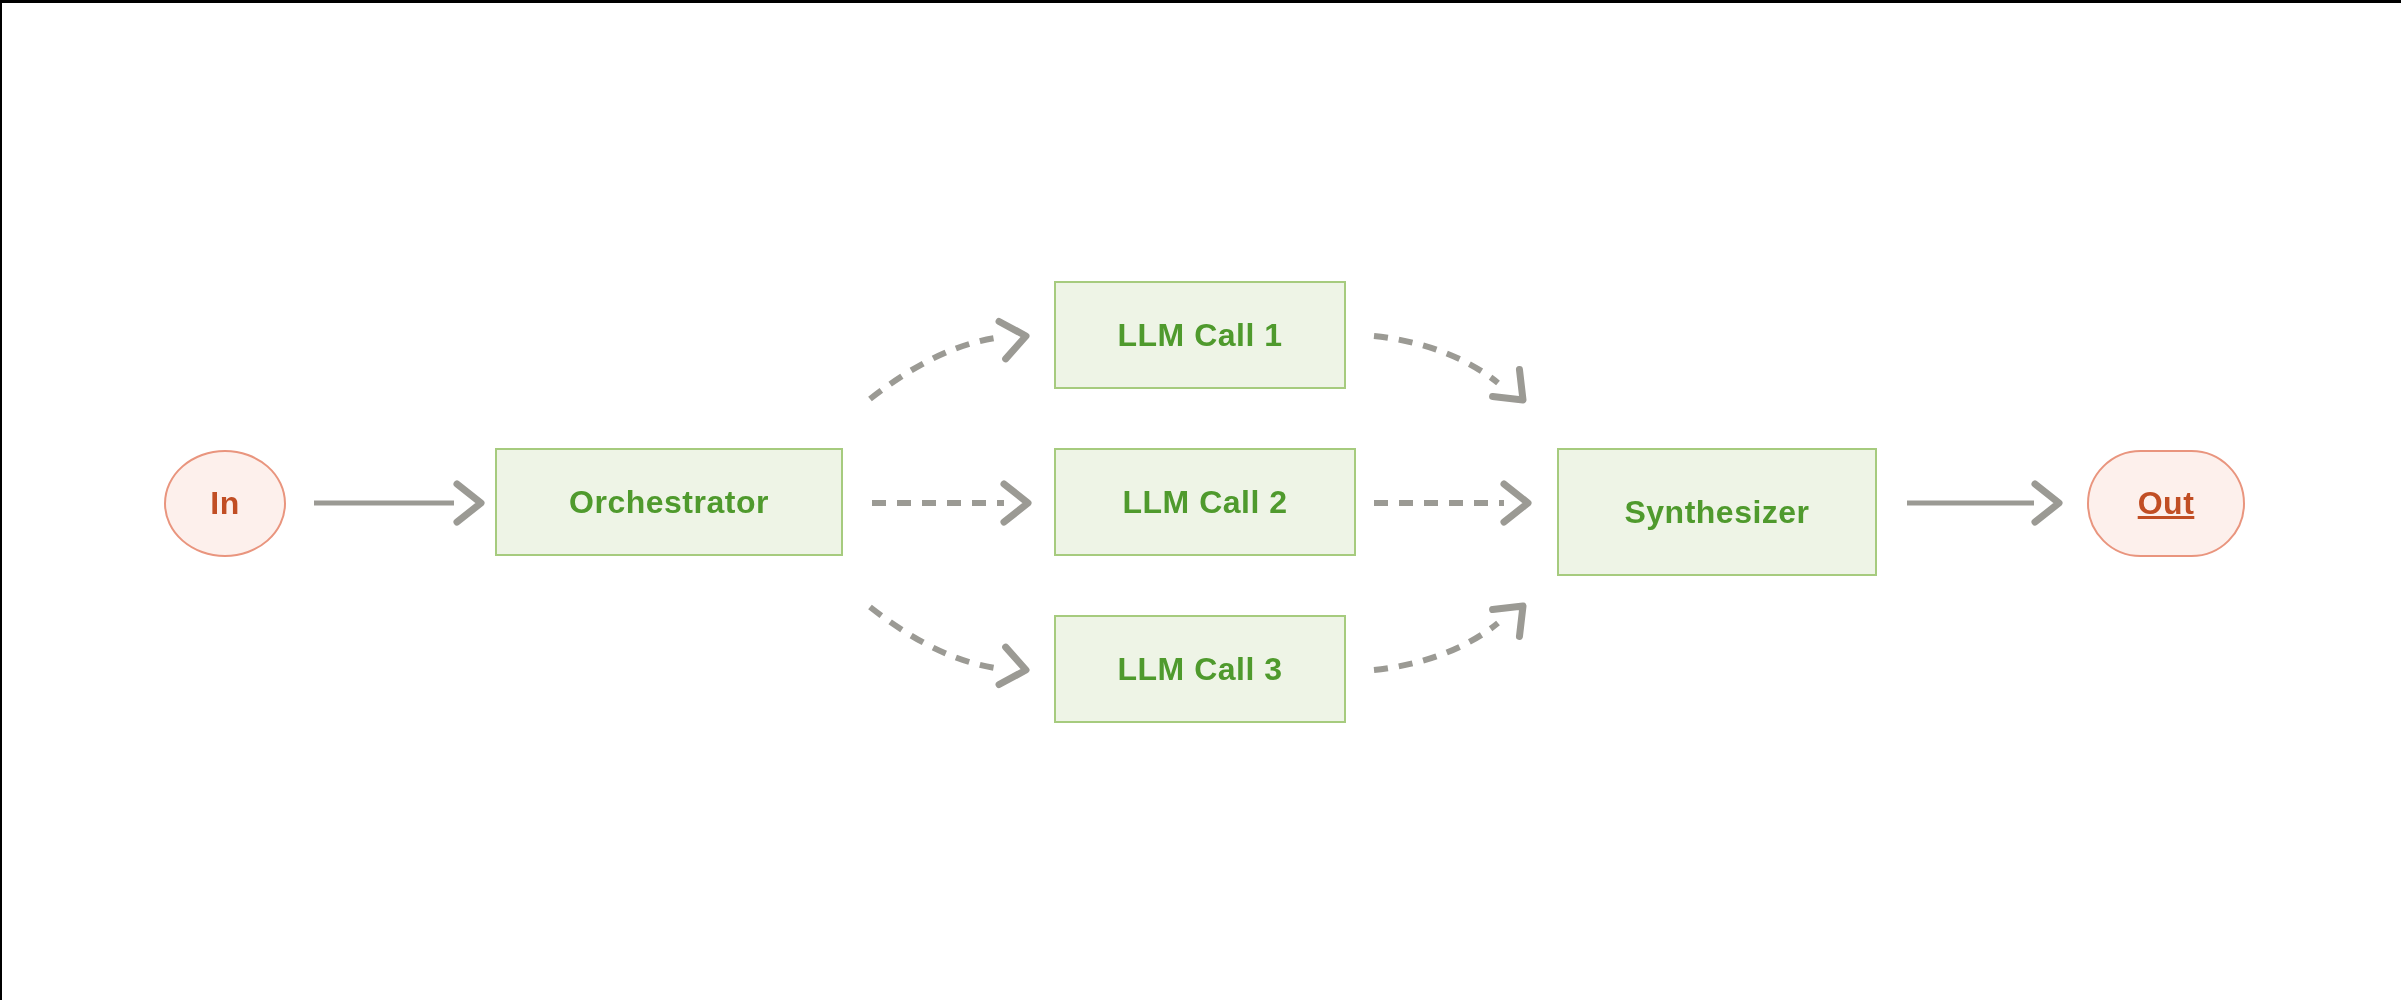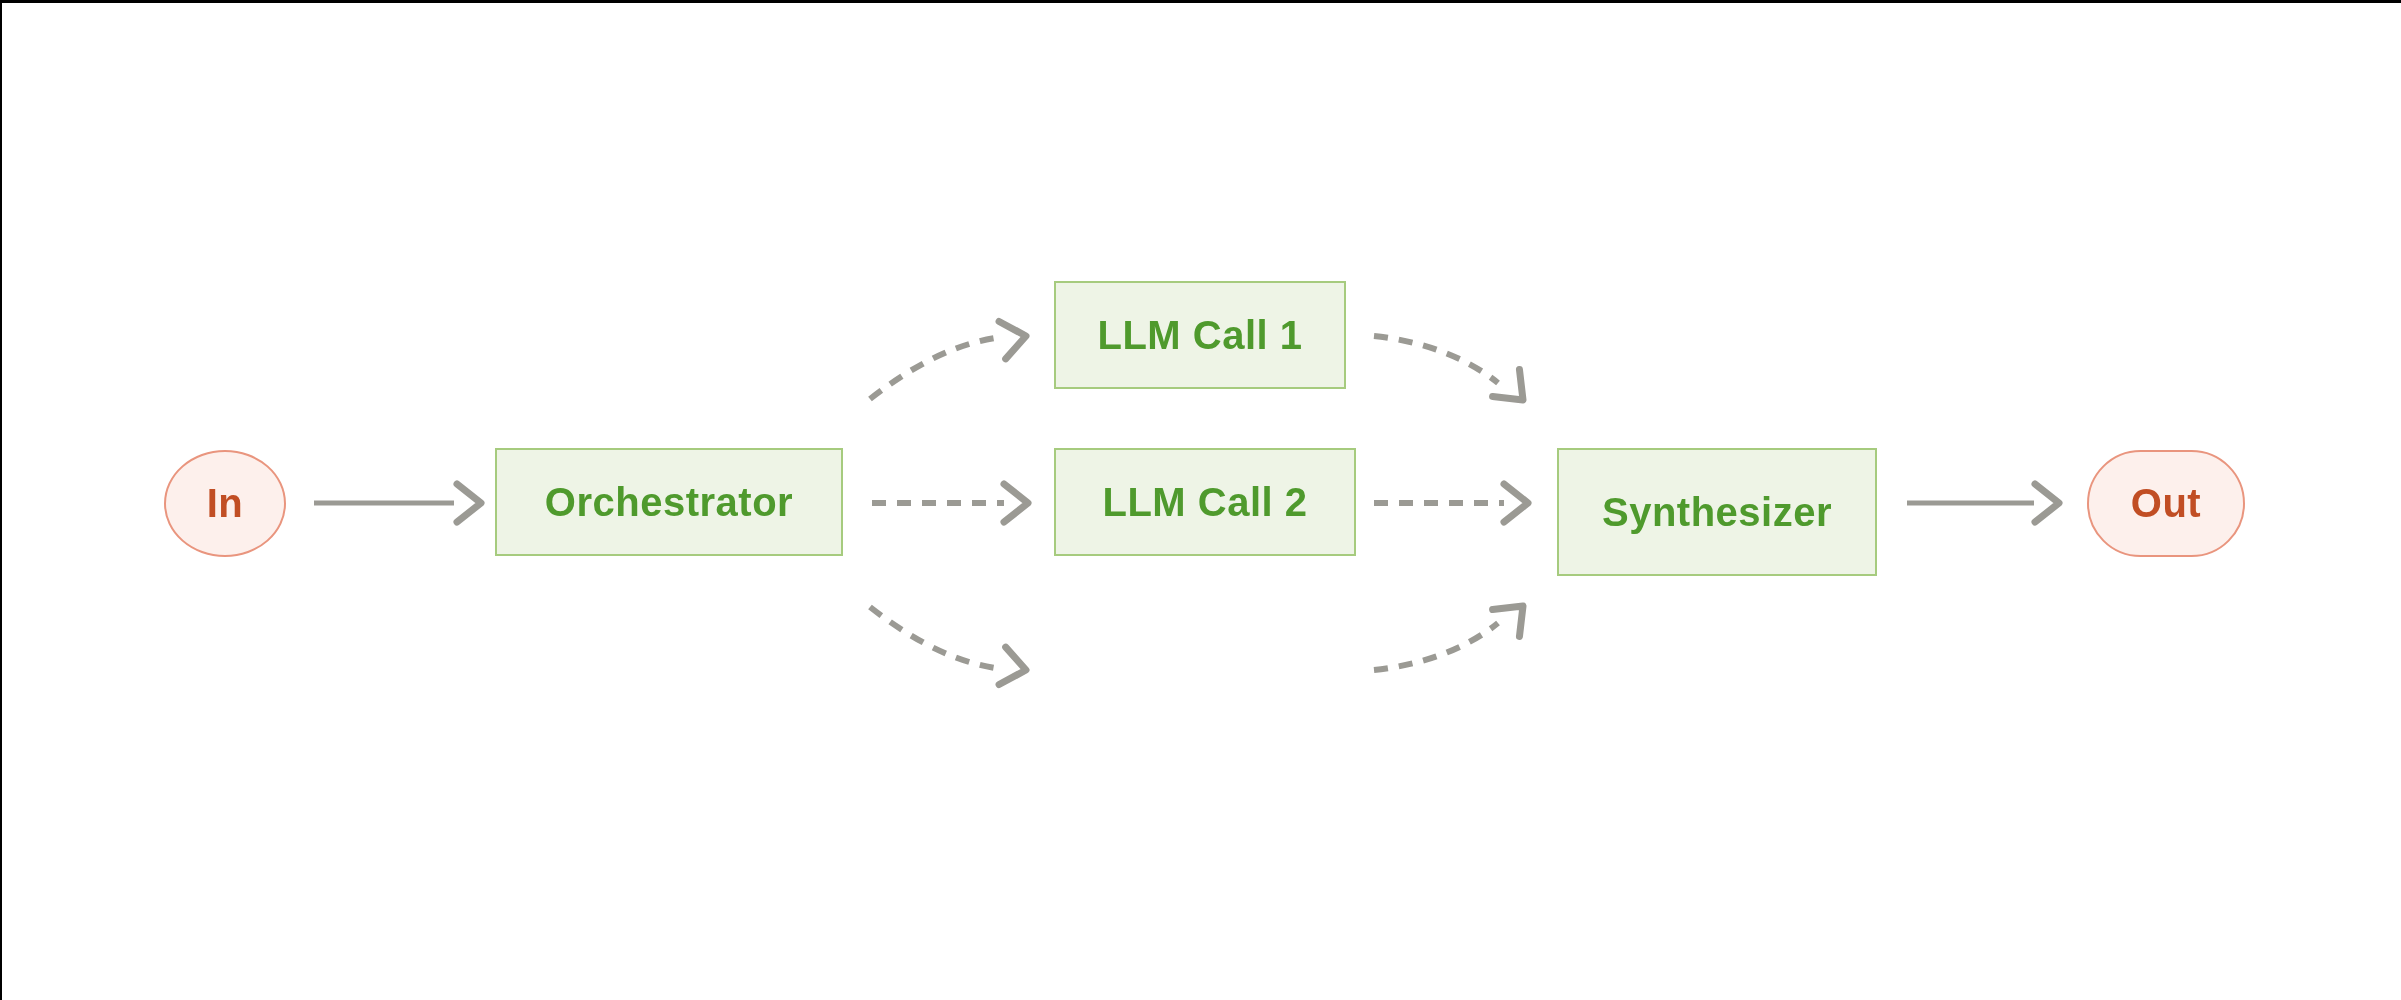--- a/index.html
+++ b/index.html
@@ -18,36 +18,36 @@
     position: absolute;
     left: 0; top: 0;
     width: 2401px; height: 1000px;
   }
   .node {
     position: absolute;
     display: flex;
     align-items: center;
     justify-content: center;
     font-weight: bold;
-    font-size: 40px;
+    font-size: 32px;
     letter-spacing: 0.5px;
     box-sizing: border-box;
   }
   .node.green {
     background: #eef4e6;
     border: 2px solid #a6cb7e;
     color: #4f9a2d;
   }
   .node.red {
     background: #fdf0ec;
     border: 2px solid #e9957e;
     color: #c14e24;
   }
   .node.circle { border-radius: 50%; }
-  .node.pill   { border-radius: 54px; }
+  .node.pill   { border-radius: 54px; text-decoration: underline; }
 
   
   #node-in           { left: 162px;  top: 447px; width: 122px; height: 107px; }
   #node-orchestrator { left: 493px;  top: 445px; width: 348px; height: 108px; }
   #node-llm-call-1   { left: 1052px; top: 278px; width: 292px; height: 108px; }
   #node-llm-call-2   { left: 1052px; top: 445px; width: 302px; height: 108px; }
   #node-llm-call-3   { left: 1052px; top: 612px; width: 292px; height: 108px; }
   #node-synthesizer  { left: 1555px; top: 445px; width: 320px; height: 128px; }
   #node-out          { left: 2085px; top: 447px; width: 158px; height: 107px; }
 
@@ -123,20 +123,23 @@
   </div>
 
   <div class="node green" id="node-llm-call-1">
     <span>LLM Call 1</span>
   </div>
 
   <div class="node green" id="node-llm-call-2">
     <span>LLM Call 2</span>
   </div>
 
+  <div class="node green" id="node-llm-call-3">
+    <span>LLM Call 3</span>
+  </div>
 
   <div class="node green" id="node-synthesizer">
     <span>Synthesizer</span>
   </div>
 
   <div class="node red pill" id="node-out">
     <span>Out</span>
   </div>
 
 </div>

